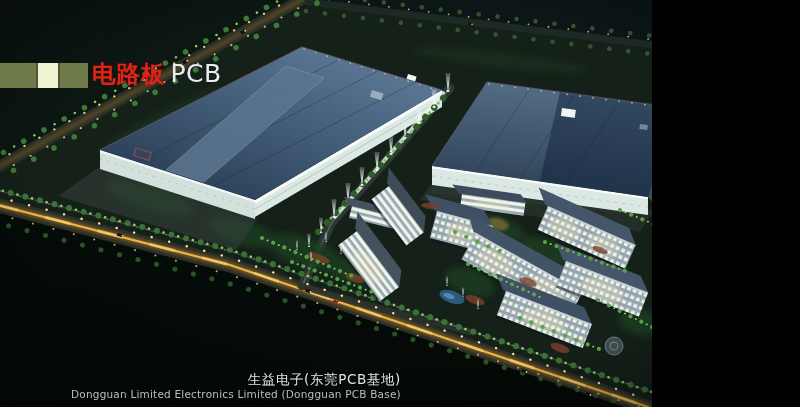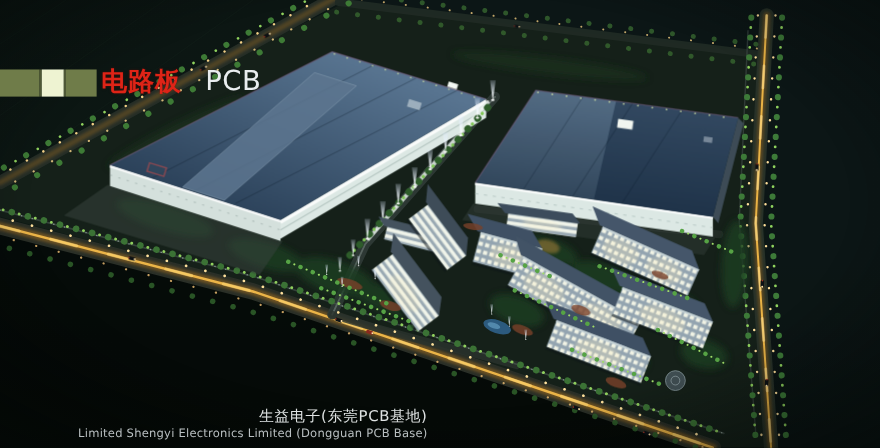--- a/index.html
+++ b/index.html
@@ -1,24 +1,24 @@
 <!DOCTYPE html>
 <html><head>
 <meta charset="utf-8">
 <style>
   html,body{margin:0;padding:0;background:#000;}
-  .stage{position:relative;width:800px;height:407px;overflow:hidden;background:#0b1411;
+  .stage{position:relative;width:652px;height:407px;overflow:hidden;background:#0b1411;
          font-family:"DejaVu Sans","Liberation Sans",sans-serif;}
   .scene{position:absolute;left:0;top:0;width:800px;height:407px;display:block;}
   .title-block{position:absolute;left:0;top:59px;height:30px;display:flex;align-items:center;}
   .title-bar{display:block;width:88px;height:25px;margin-top:2px;}
   .title-text{margin-left:4px;white-space:nowrap;display:flex;align-items:baseline;}
   .title-cn{font-size:23.5px;font-weight:700;color:#de2417;letter-spacing:1px;
             text-shadow:0 0 2px rgba(120,10,5,.6);}
-  .title-en{font-size:25px;font-weight:400;color:#e9edef;margin-left:21px;letter-spacing:.5px;}
+  .title-en{font-size:25px;font-weight:400;color:#e9edef;margin-left:5px;letter-spacing:.5px;}
   .caption{position:absolute;left:71px;top:371px;}
   .cap-cn{font-size:13.5px;color:#dfe3e3;letter-spacing:.6px;line-height:16px;text-align:right;}
   .cap-en{font-size:10.5px;color:#b9bfc1;letter-spacing:.2px;line-height:13px;margin-top:1px;}
 </style>
 </head>
 <body>
 
 <div class="stage">
 
 <svg class="scene" viewBox="0 0 800 407">
@@ -345,16 +345,16 @@
     <rect x="60" y="0" width="28" height="25" fill="#6f7c49"></rect>
   </svg>
   <div class="title-text">
     <span class="title-cn">电路板</span>
     <span class="title-en">PCB</span>
   </div>
 </div>
 
 <div class="caption">
   <div class="cap-cn">生益电子(东莞PCB基地)</div>
-  <div class="cap-en">Limited Shengyi Electronics Limited (Dongguan PCB Base)</div>
+  <div class="cap-en">Dongguan Limited Electronics Limited (Dongguan PCB Base)</div>
 </div>
 
 </div>
 
 </body></html>

